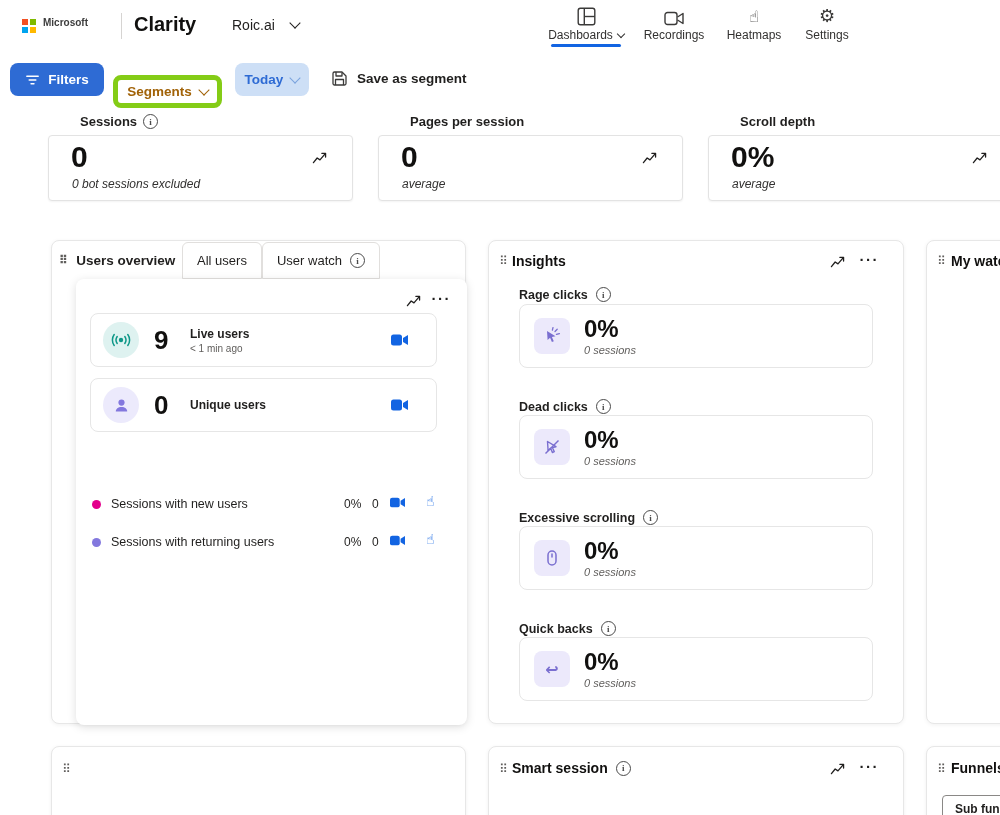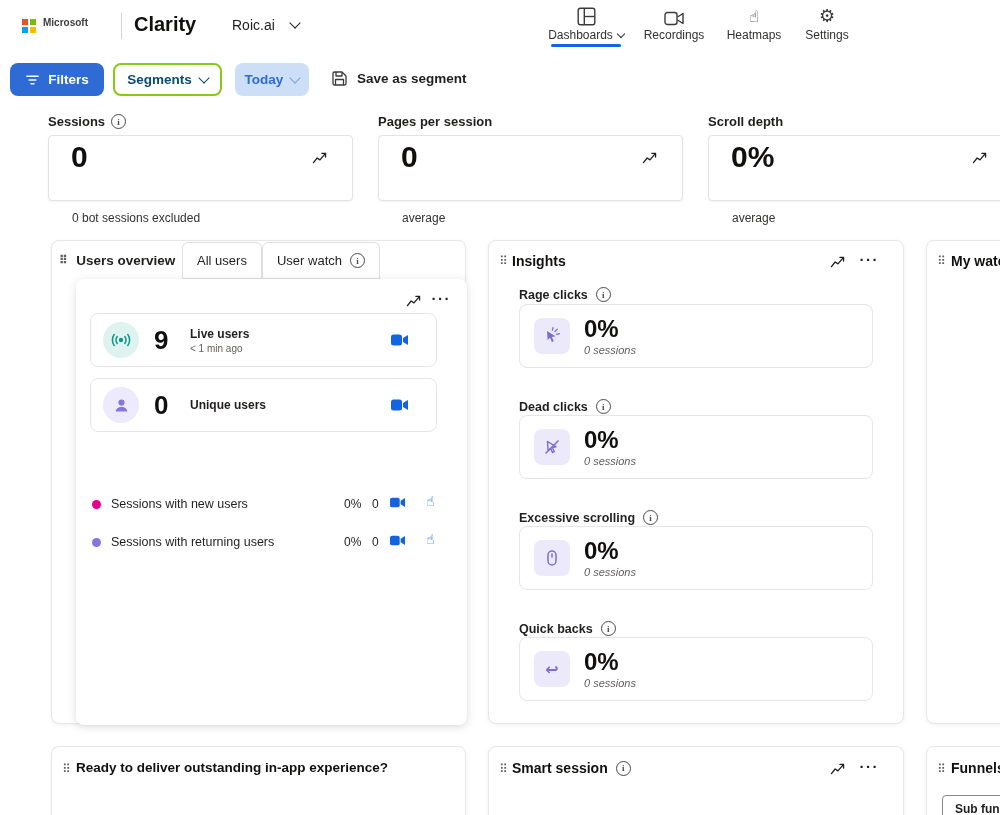--- a/index.html
+++ b/index.html
@@ -23,35 +23,35 @@
   .nav-item{position:absolute;top:6px;display:flex;flex-direction:column;align-items:center;cursor:pointer;}
   .nav-item .lbl{font-size:12px;color:#323130;margin-top:2px;display:flex;align-items:center;gap:5px;}
   .nav-item .underline{height:2.5px;width:100%;border-radius:2px;background:transparent;margin-top:2px;}
   .nav-item.active .underline{background:#1264e2;}
   .nav-ic{height:20px;display:flex;align-items:flex-end;color:#3b3a39;}
 
   
   .btn{position:absolute;top:63px;height:33px;border-radius:8px;display:flex;align-items:center;
        justify-content:center;gap:8px;font-size:13.5px;font-weight:600;cursor:pointer;box-sizing:border-box;}
   .btn-filters{left:10px;width:94px;background:#2e6bd4;color:#fff;}
-  .btn-segments{left:113px;width:109px;background:#fff;border:2px solid #84cc16;color:#0c4a6e;}
+  .btn-segments{left:113px;width:109px;background:#fff;border:5px solid #84cc16;color:#a16207;margin-top:12px;}
   .btn-today{left:235px;width:74px;background:#cddff6;color:#2e6bd4;}
   .btn-today .chev{color:#7aa3dd;}
   .save-seg{position:absolute;left:331px;top:70px;display:flex;align-items:center;gap:9px;
             font-size:13.5px;font-weight:600;color:#201f1e;cursor:pointer;}
 
   
-  .m-title{position:absolute;top:114px;font-size:13px;font-weight:600;display:flex;align-items:center;gap:6px;}
+  .m-title{position:absolute;top:114px;font-size:13px;font-weight:600;display:flex;align-items:center;gap:6px;margin-left:32px;}
   .info{display:inline-flex;align-items:center;justify-content:center;width:13px;height:13px;
         border-radius:50%;border:1.2px solid #4a4a4a;color:#4a4a4a;font-size:9px;font-weight:700;
         font-family:"Liberation Serif",serif;cursor:pointer;flex:0 0 auto;}
   .m-card{position:absolute;top:135px;height:66px;width:305px;background:#fff;border:1px solid #e3e3e3;
           border-radius:4px;box-shadow:0 1px 2px rgba(0,0,0,.05);box-sizing:border-box;}
   .m-val{position:absolute;left:22px;top:4px;font-size:30px;font-weight:600;color:#11100f;}
-  .m-sub{position:absolute;left:23px;top:41px;font-size:12px;color:#323130;margin-top:34px;}
+  .m-sub{position:absolute;left:23px;top:41px;font-size:12px;font-style:italic;color:#323130;}
   .trend{position:absolute;right:25px;top:15px;cursor:pointer;}
 
   
   .panel{position:absolute;background:#fff;border:1px solid #e7e7e7;border-radius:8px;
          box-shadow:0 1px 4px rgba(0,0,0,.06);box-sizing:border-box;}
   .drag{font-family:"DejaVu Sans",sans-serif;font-size:12px;color:#605e5c;cursor:grab;line-height:1;}
   .p-title{font-size:14px;font-weight:600;color:#11100f;white-space:nowrap;}
   .dots{font-size:15px;font-weight:700;letter-spacing:1.5px;color:#201f1e;cursor:pointer;line-height:1;}
 
   
@@ -391,21 +391,20 @@
     </div>
   </div>
 
   <div class="panel" style="left:926px;top:240px;width:416px;height:484px;">
     <span class="drag abs" style="left:10px;top:14px;">⠿</span>
     <span class="p-title abs" style="left:24px;top:12px;">My watch</span>
   </div>
 
   <div class="panel" style="left:51px;top:746px;width:415px;height:240px;">
     <span class="drag abs" style="left:10px;top:16px;">⠿</span>
-    <span class="p-title abs" style="left:24px;top:13px;font-size:13.5px;">Ready to deliver outstanding in-app experience?</span>
   </div>
 
   <div class="panel" style="left:488px;top:746px;width:416px;height:240px;">
     <span class="drag abs" style="left:10px;top:16px;">⠿</span>
     <span class="p-title abs" style="left:23px;top:13px;display:flex;align-items:center;gap:8px;">
       <span>Smart session</span>
       <span class="info">i</span>
     </span>
     <span class="abs" style="right:58px;top:15px;cursor:pointer;">
       <svg width="15" height="14" viewBox="0 0 16 15" fill="none" stroke="#201f1e" stroke-width="1.4" stroke-linecap="round" stroke-linejoin="round">

